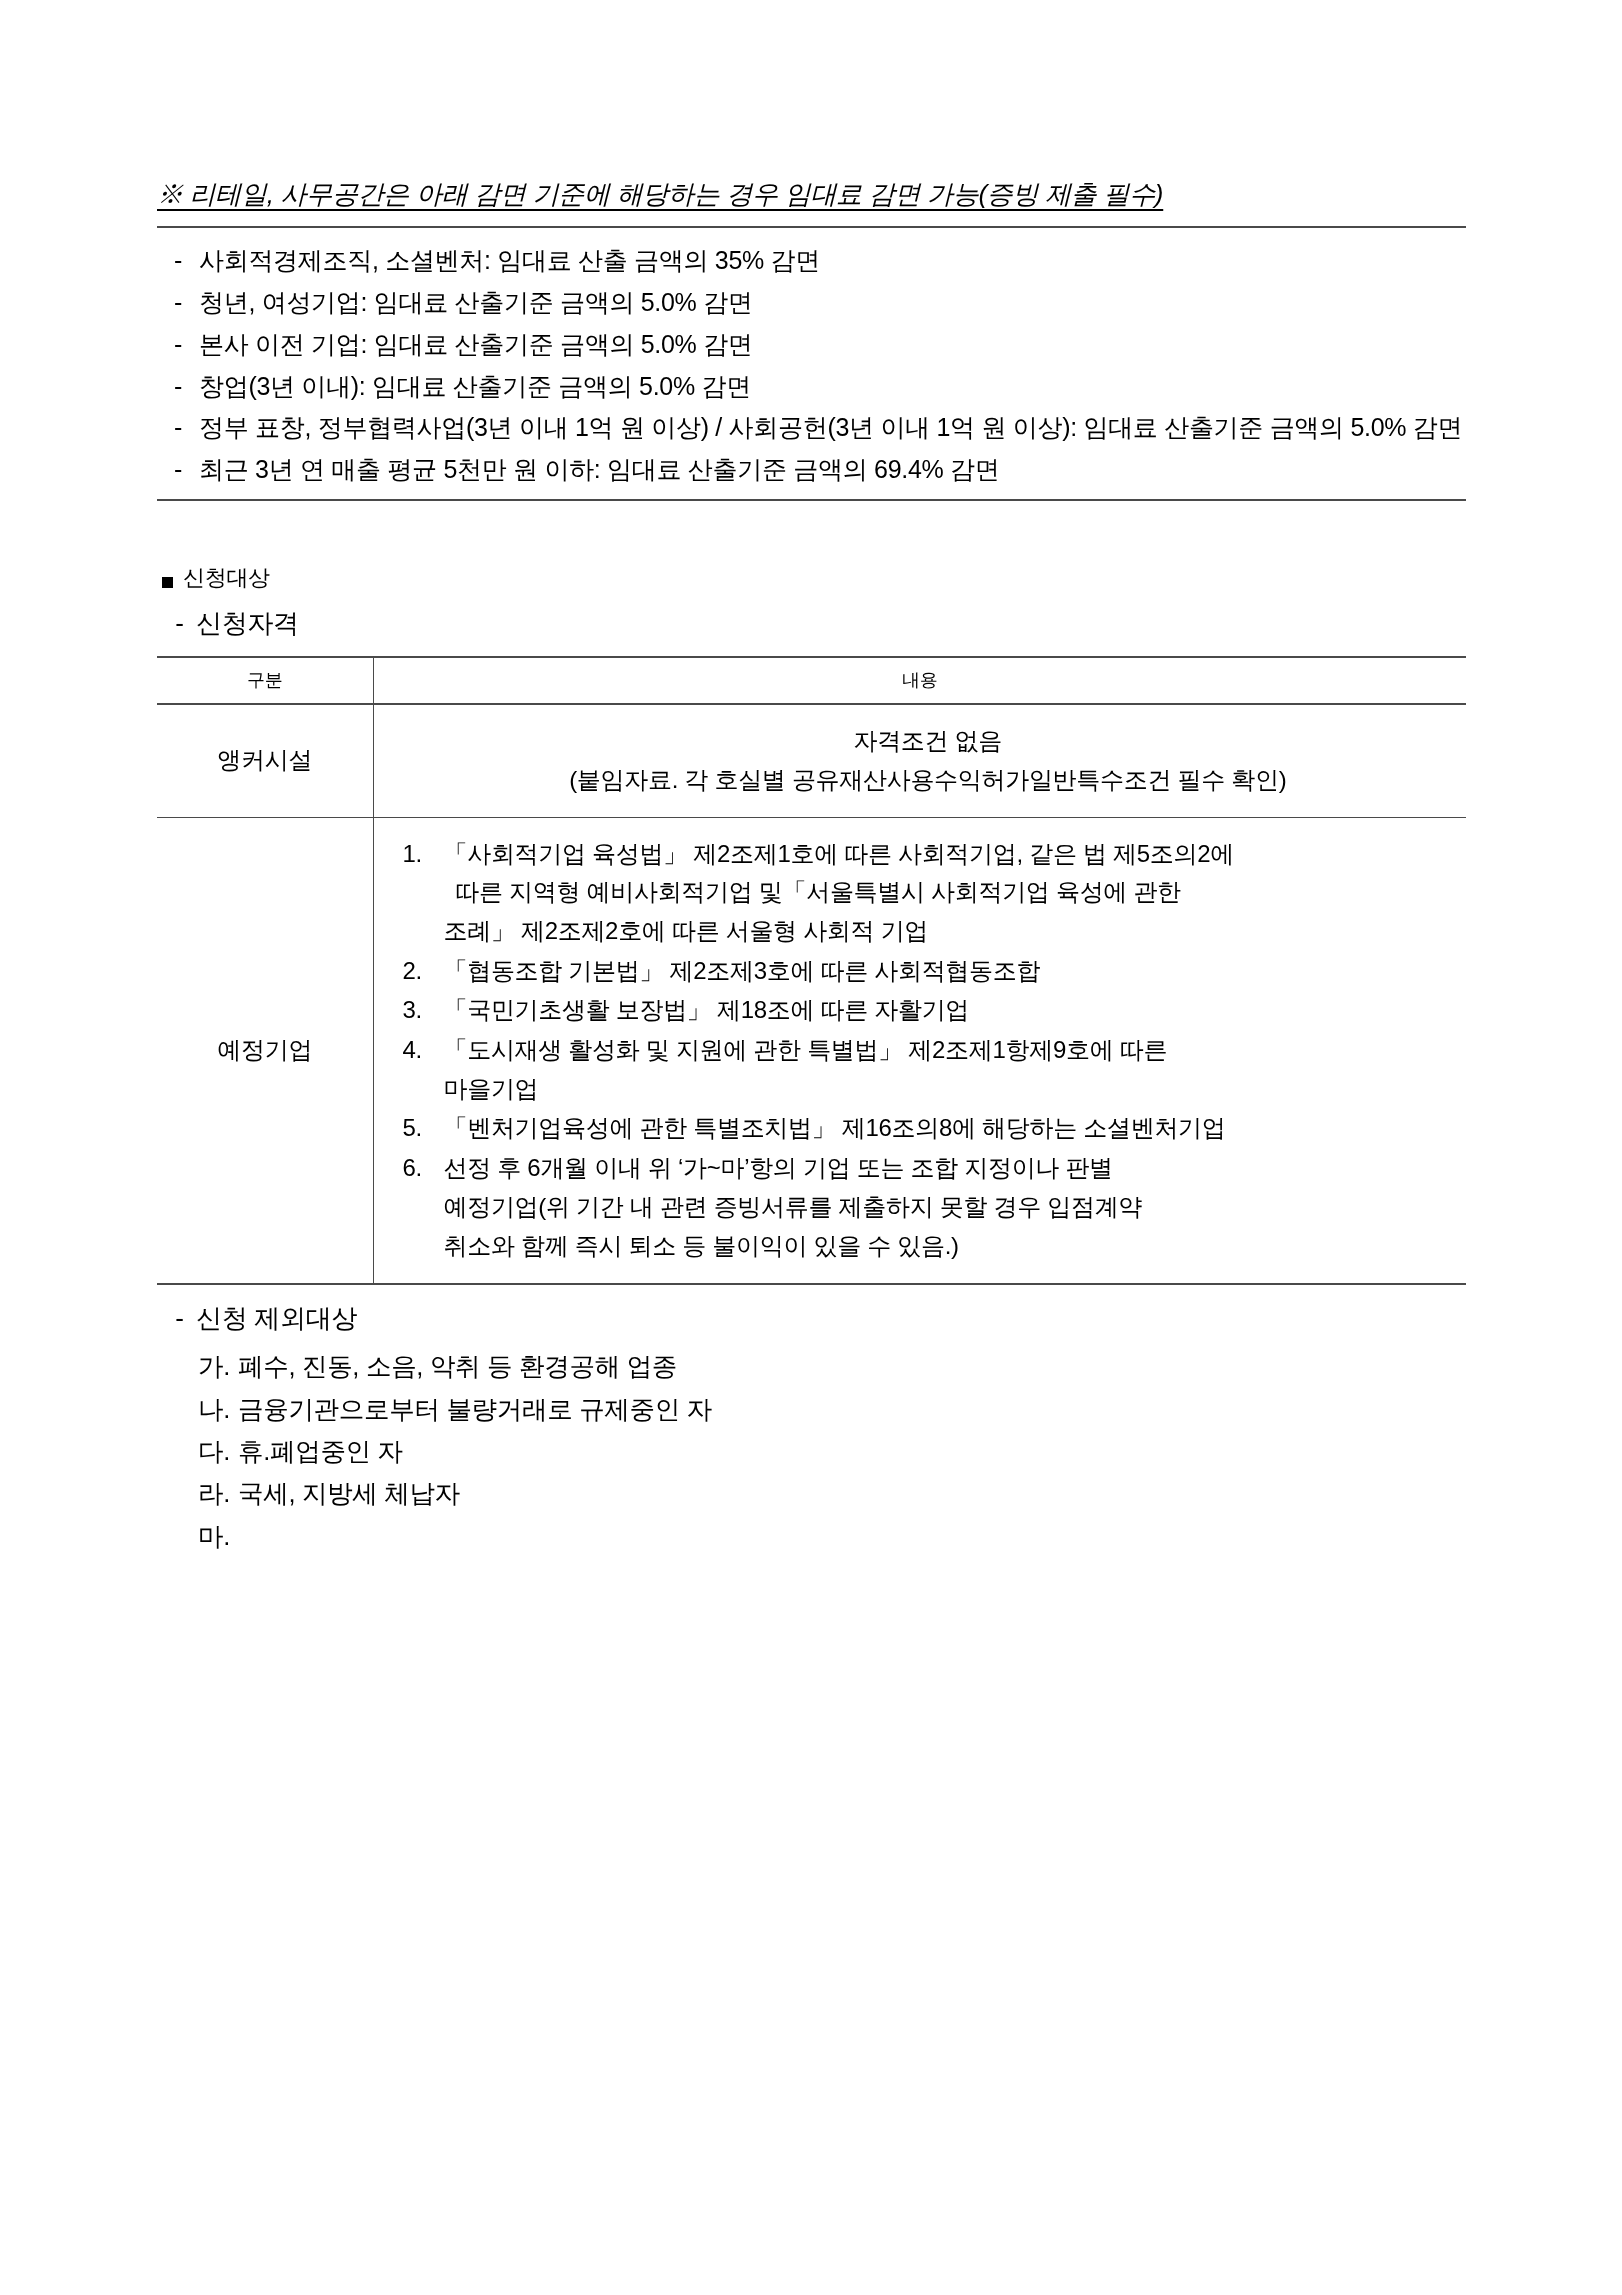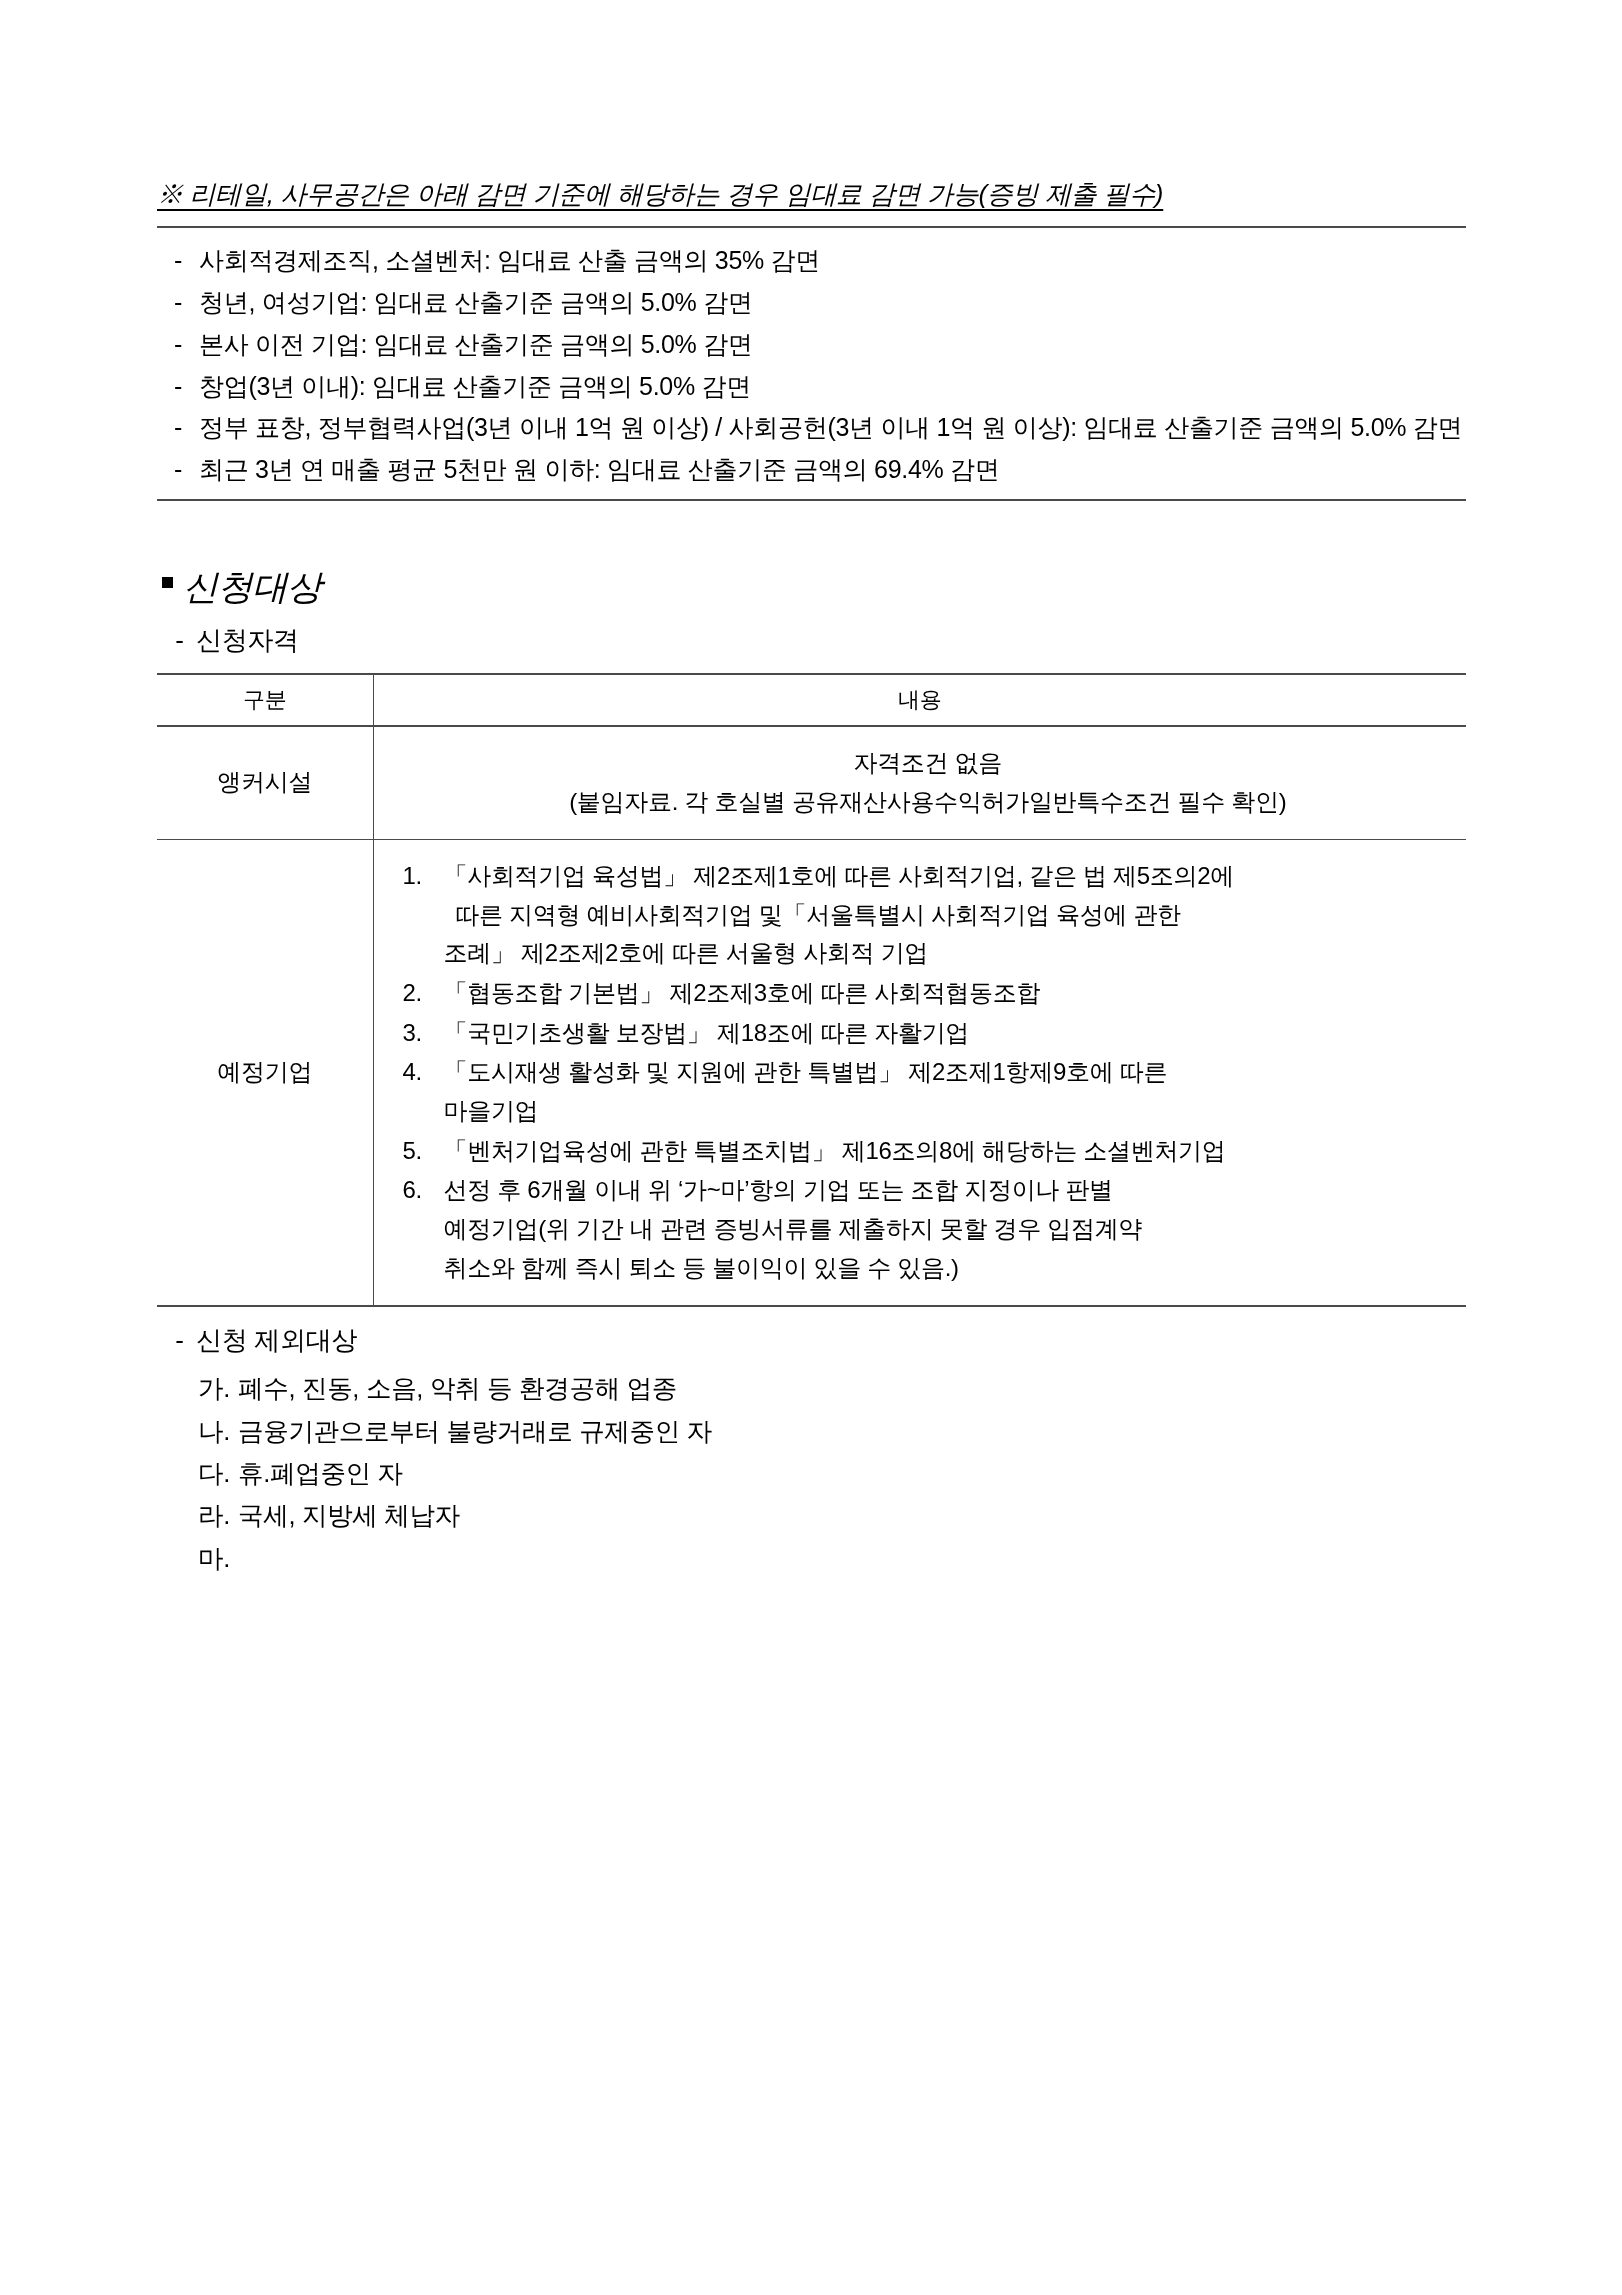--- a/index.html
+++ b/index.html
@@ -61,26 +61,25 @@
   .note-list li .cont {
     display: block;
     padding-left: 0;
   }
 
   
   .section {
     margin-top: 63px;
   }
   .sec-title {
-    font-size: 35px;
+    font-size: 22px;
     line-height: 1.3;
     letter-spacing: -0.3px;
     padding-left: 26px;
     position: relative;
-    font-style: italic;
   }
   .sec-title .sq {
     position: absolute;
     left: 5.2px;
     top: 13px;
     width: 11px;
     height: 11px;
     background: #000;
   }
   .sub-title {
@@ -106,21 +105,21 @@
   }
   table.qual col.c1 { width: 216px; }
   table.qual th, table.qual td {
     border: 0;
     padding: 0;
   }
   table.qual thead th {
     border-top: 2px solid #4a4a4a;
     border-bottom: 0.7px solid #4a4a4a;
     font-weight: normal;
-    font-size: 22px;
+    font-size: 18px;
     line-height: 1.3;
     padding: 10.5px 0 10.5px 0;
     text-align: center;
     letter-spacing: -0.2px;
   }
   table.qual thead tr.dbl th {
     border-bottom: 2px double #4a4a4a;
   }
   table.qual thead th.sep {
     border-right: 0.7px solid #4a4a4a;

